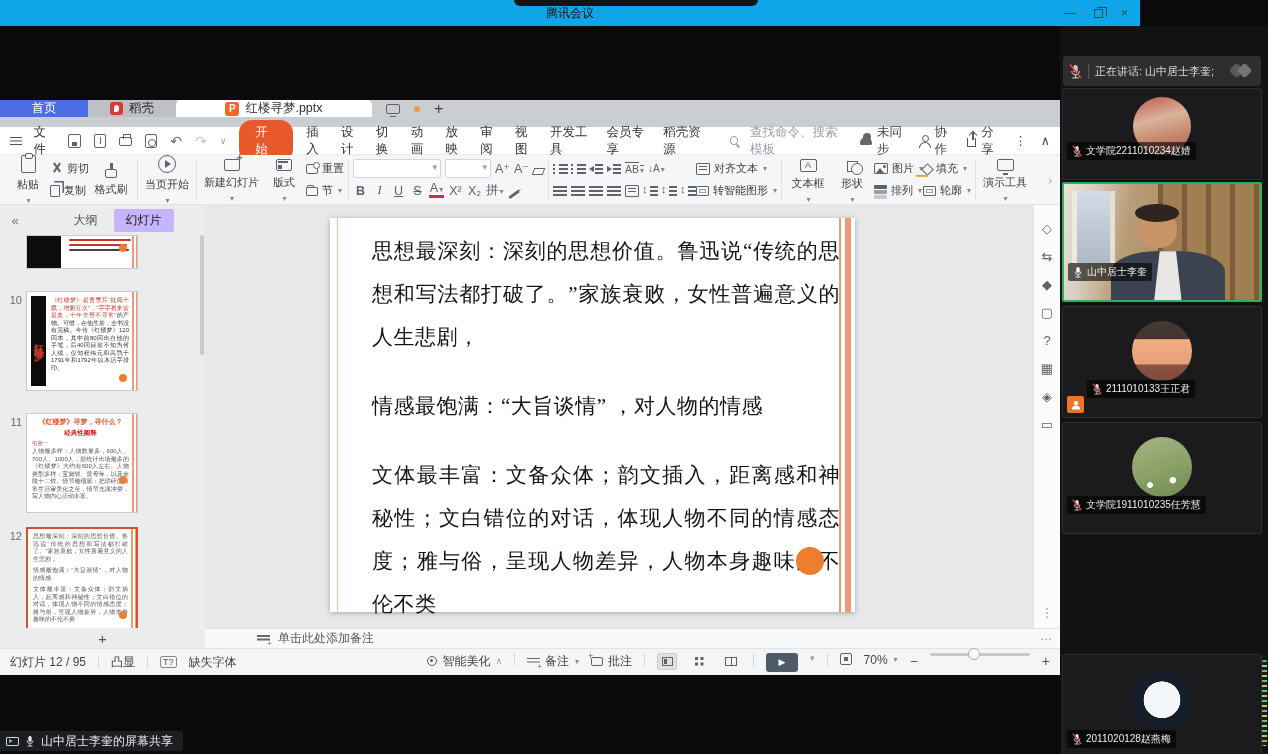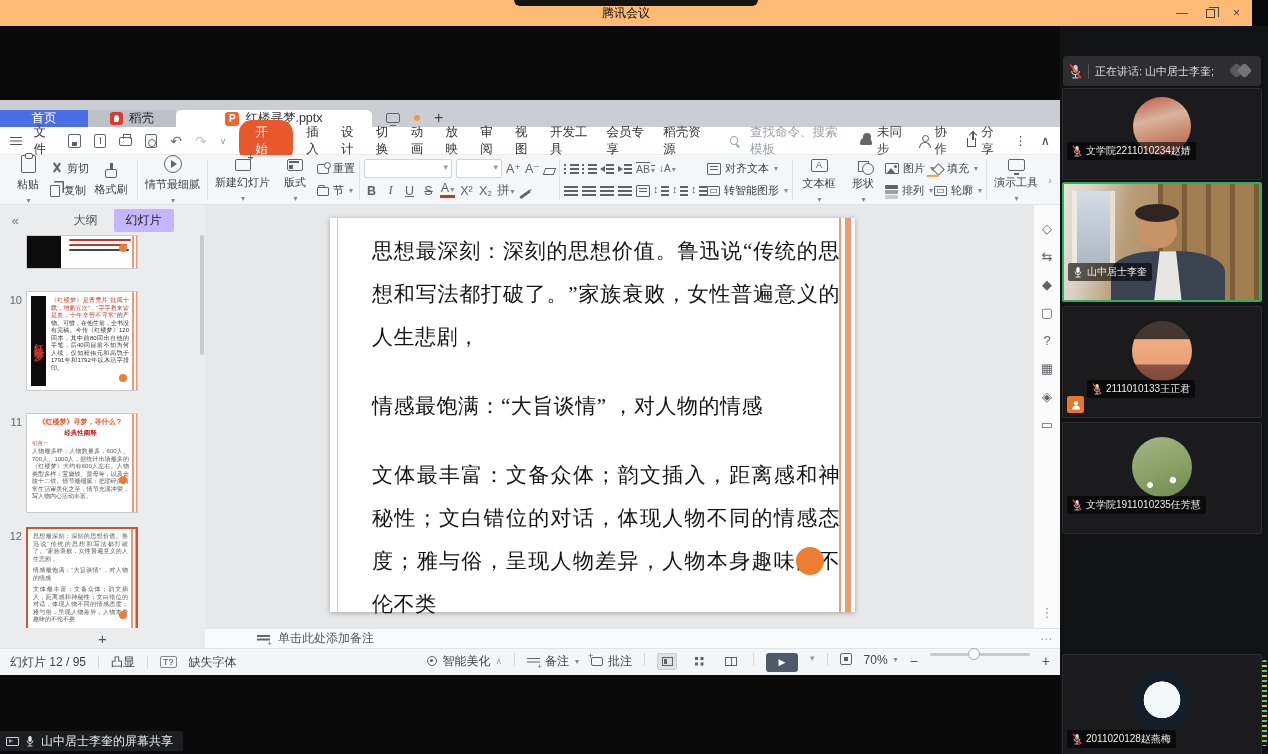--- a/index.html
+++ b/index.html
@@ -1,32 +1,32 @@
 <!DOCTYPE html>
 <html><head>
 <meta charset="utf-8">
 <style>
   *{margin:0;padding:0;box-sizing:border-box}
   html,body{width:1268px;height:754px;overflow:hidden;font-family:"Liberation Sans","DejaVu Sans",sans-serif}
   .screen{position:relative;width:1268px;height:754px;background:#0a0a0a}
 
   
-  .titlebar{position:absolute;left:0;top:0;width:1252px;height:26px;background:#fdba74;z-index:30}
+  .titlebar{position:absolute;left:0;top:0;width:1140px;height:26px;background:#0ea5e9;z-index:30}
   .top-pill{position:absolute;left:514px;top:0;width:244px;height:6px;background:#141414;border-radius:0 0 6px 6px}
   .tm-title{position:absolute;left:0;right:0;top:5px;text-align:center;font-size:12px;color:#111}
   .win-ctrls{position:absolute;right:4px;top:0;height:26px;display:flex;align-items:center;gap:18px;padding-right:8px;color:#444;font-size:12px}
   .i-restore{width:9px;height:9px;border:1px solid #444;display:inline-block;position:relative}
   .i-restore:before{content:"";position:absolute;left:2px;top:-3px;width:9px;height:9px;border:1px solid #444;border-bottom:none;border-left:none}
 
   
   .desktop{position:absolute;left:0;top:26px;width:1268px;height:728px;background:#0a0a0a}
 
   
   .wps{position:absolute;left:0;top:74px;width:1060px;height:575px;background:#fff}
-  .tabbar{position:absolute;left:0;top:0;width:100%;height:27px;background:#caced3;display:flex;align-items:flex-end}
+  .tabbar{position:absolute;left:0;top:0;width:100%;height:27px;background:#caced3;display:flex;align-items:flex-start}
   .tab{display:flex;align-items:center;justify-content:center;font-size:12.5px;gap:6px;padding:0 12px}
   .tab-home{width:88px;background:#4a6de4;color:#fff}
   .tab-docer{width:88px;background:#bdc1c6;color:#222}
   .tab-doc{width:196px;background:#fff;color:#333;border-radius:5px 5px 0 0}
   .docer-ic{width:13px;height:13px;border-radius:3px;background:#d93a32;position:relative}
   .docer-ic:before{content:"";position:absolute;left:4px;top:3px;width:5px;height:7px;border-radius:50% 50% 50% 0;background:#fff}
   .wpp-ic{width:14px;height:14px;border-radius:3px;background:#f2662b;color:#fff;font-size:10px;font-weight:bold;display:flex;align-items:center;justify-content:center}
   .tab-extra{display:flex;align-items:center;gap:14px;padding-left:14px;color:#555}
   .i-mon{width:14px;height:10px;border:1.3px solid #5f6368;border-radius:2px;position:relative;display:inline-block}
   .i-mon:after{content:"";position:absolute;left:3px;bottom:-4px;width:6px;height:1.5px;background:#5f6368}
@@ -335,21 +335,21 @@
               <span>复制</span>
             </span>
         </div>
         <div class="bigbtn">
             <span class="gi i-brush"></span>
             <span class="lbl">格式刷</span>
           </div>
         <div class="rsep"></div>
         <div class="bigbtn drop">
             <span class="gi i-playcirc"></span>
-            <span class="lbl">情节最细腻</span>
+            <span class="lbl">当页开始</span>
           </div>
         <div class="rsep"></div>
         <div class="bigbtn drop">
             <span class="gi i-newslide"></span>
             <span class="lbl">新建幻灯片</span>
           </div>
         <div class="bigbtn drop">
             <span class="gi i-layout"></span>
             <span class="lbl">版式</span>
           </div>

